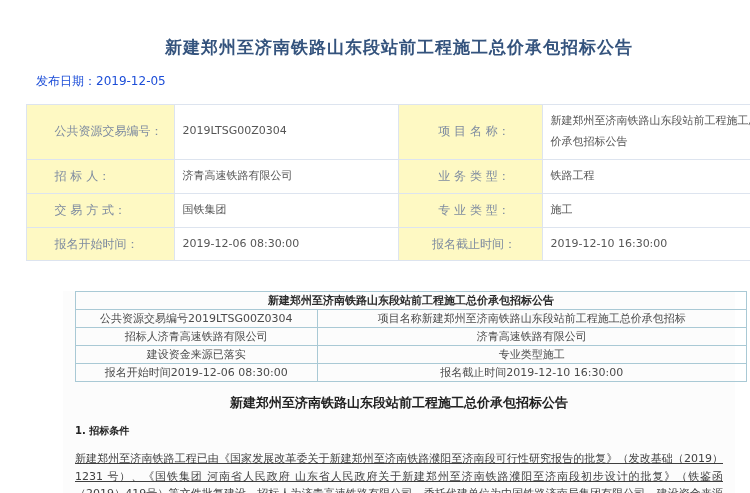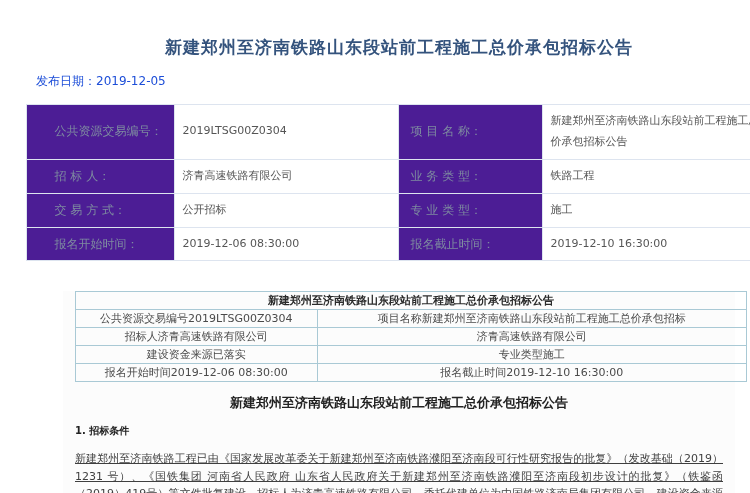--- a/index.html
+++ b/index.html
@@ -29,25 +29,25 @@
     margin: 14px auto 0 auto;
     border-collapse: collapse;
     table-layout: fixed;
     font-size: 12px;
   }
   .info-table td {
     border: 1px solid #dde4ef;
     vertical-align: middle;
   }
   .info-table .lbl {
-    background: #4c1d95;
+    background: #fef9c3;
     color: #7e8ba0;
     padding: 6px 4px 6px 28px;
   }
-  .info-table .lbl2 { padding-left: 12px; }
+  .info-table .lbl2 { padding-left: 12px; text-align: center; }
   .info-table .val {
     background: #ffffff;
     color: #555;
     padding: 6px 8px;
     font-size: 11px;
     line-height: 1.9;
   }
   .info-table tr.r1 td { height: 45px; }
   .info-table tr.rn td { height: 27px; }
   
@@ -119,21 +119,21 @@
     <td class="val">新建郑州至济南铁路山东段站前工程施工总价承包招标公告</td>
   </tr>
   <tr class="rn">
     <td class="lbl">招 标 人：</td>
     <td class="val">济青高速铁路有限公司</td>
     <td class="lbl lbl2">业 务 类 型：</td>
     <td class="val">铁路工程</td>
   </tr>
   <tr class="rn">
     <td class="lbl">交 易 方 式：</td>
-    <td class="val">公开招标</td>
+    <td class="val">国铁集团</td>
     <td class="lbl lbl2">专 业 类 型：</td>
     <td class="val">施工</td>
   </tr>
   <tr class="rn">
     <td class="lbl">报名开始时间：</td>
     <td class="val">2019-12-06 08:30:00</td>
     <td class="lbl lbl2">报名截止时间：</td>
     <td class="val">2019-12-10 16:30:00</td>
   </tr>
 </tbody>

